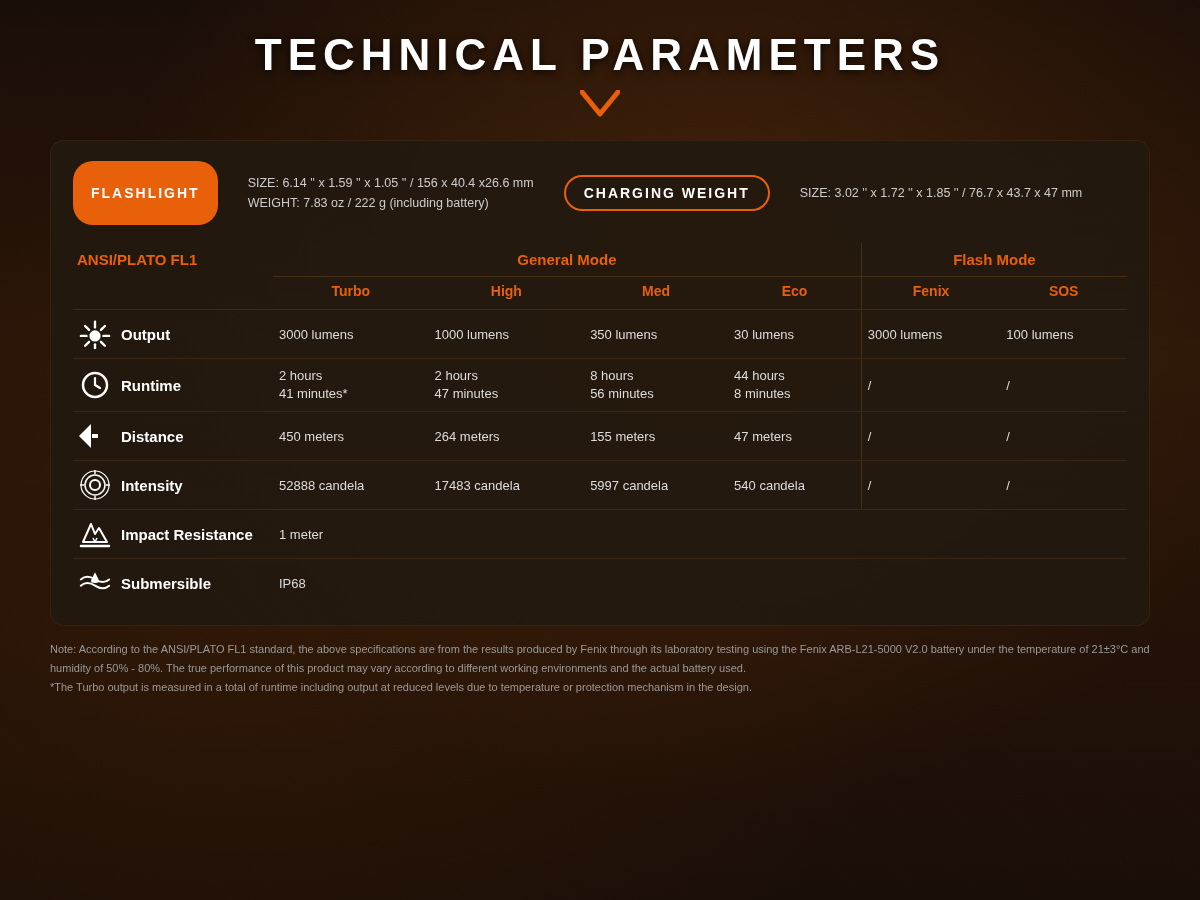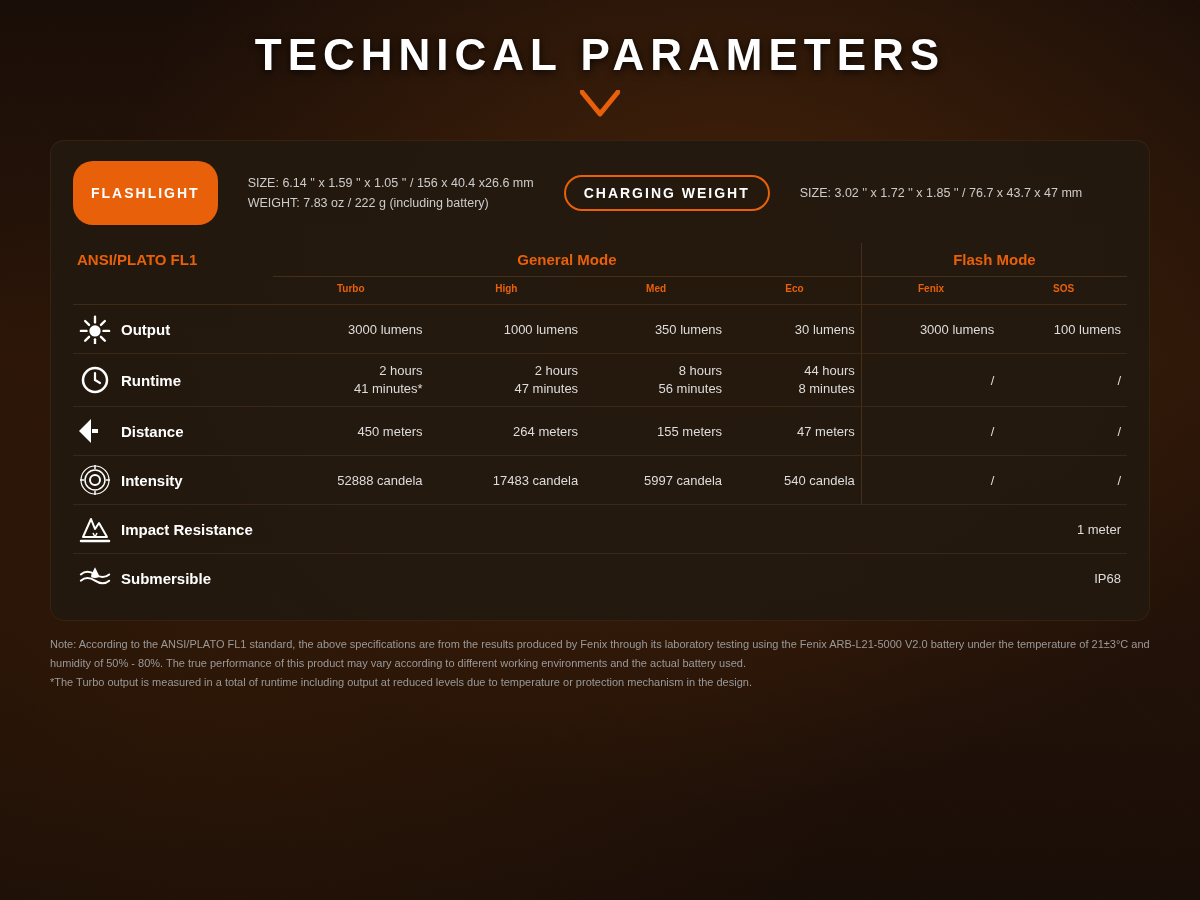--- a/index.html
+++ b/index.html
@@ -139,35 +139,35 @@
       border-bottom: 1px solid rgba(150,100,50,0.3);
     }
 
     .header-row-1 .flash-mode {
       color: #e8600a;
       border-bottom: 1px solid rgba(150,100,50,0.3);
     }
 
     .header-row-2 th {
       color: #e8600a;
-      font-size: 10px;
+      font-size: 14px;
       font-weight: 600;
       padding: 6px 4px 10px;
       text-align: center;
       border-bottom: 1px solid rgba(150,100,50,0.25);
     }
 
     .header-row-2 .label-cell {
       text-align: left;
       width: 200px;
     }
 
     .data-row td {
       padding: 8px 6px;
-      text-align: right;
+      text-align: left;
       color: #dddddd;
       font-size: 13px;
       border-bottom: 1px solid rgba(150,100,50,0.2);
       vertical-align: middle;
     }
 
     .label-col {
       text-align: left;
       vertical-align: middle;
     }

